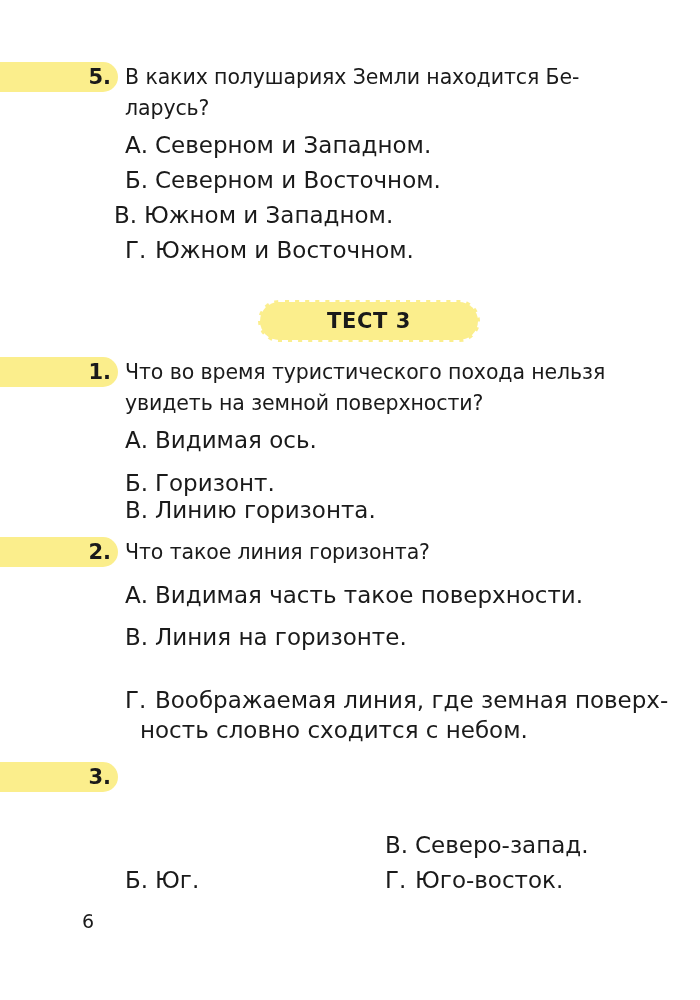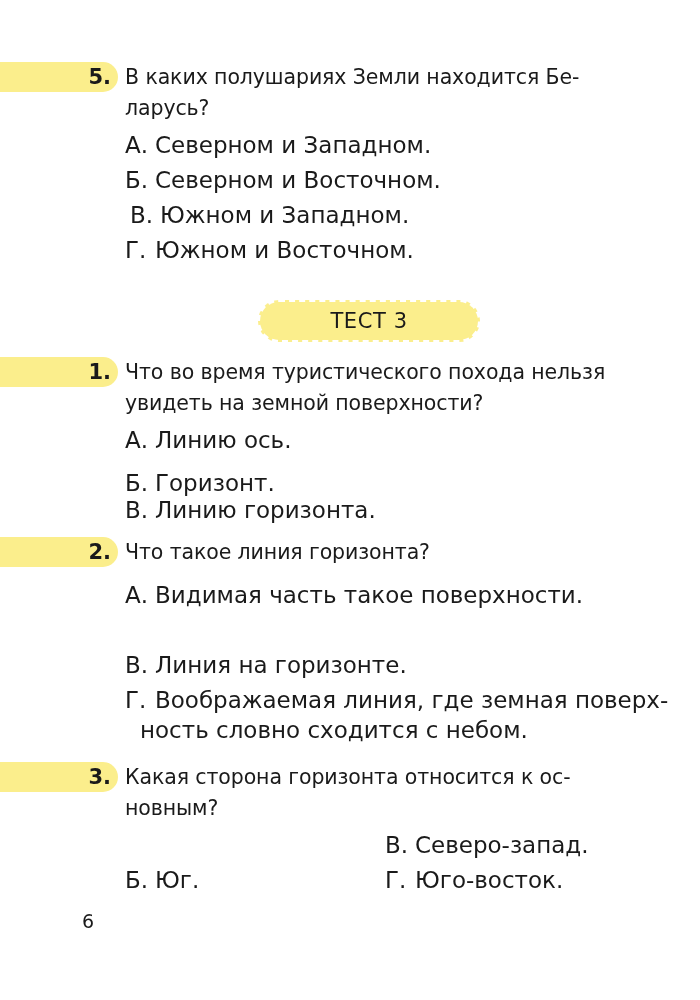--- a/index.html
+++ b/index.html
@@ -72,21 +72,21 @@
     height: 42px;
     background: #fbee8c;
     border-radius: 21px;
     border: 2px dashed #ffffff;
     box-sizing: border-box;
   }
   .test-banner span {
     display: block;
     text-align: center;
     line-height: 38px;
-    font-weight: normal;
+    font-weight: bold;
     font-size: 21px;
     letter-spacing: 0.6px;
   }
 
   .page-num {
     position: absolute;
     left: 82px;
     top: 910px;
     font-size: 19px;
     color: #1a1a1a;
@@ -95,43 +95,42 @@
 </head>
 <body>
 
 <div class="page">
 
   <div class="q-badge" style="top:62px"></div>
   <div class="q-num" style="top:62px">5.</div>
   <div class="q-text" style="top:62px">В каких полушариях Земли находится Бе-<br>ларусь?</div>
   <div class="ans" style="left:125px; top:130px"><span class="lbl">А.</span><span>Северном и Западном.</span></div>
   <div class="ans" style="left:125px; top:165px"><span class="lbl">Б.</span><span>Северном и Восточном.</span></div>
-  <div class="ans" style="left:130px; top:200px"><span class="lbl">В.</span><span>Южном и Западном.</span></div>
+  <div class="ans" style="left:114px; top:200px"><span class="lbl">В.</span><span>Южном и Западном.</span></div>
   <div class="ans" style="left:125px; top:235px"><span class="lbl">Г.</span><span>Южном и Восточном.</span></div>
 
   <div class="test-banner">
     <span>ТЕСТ 3</span>
   </div>
 
   <div class="q-badge" style="top:357px"></div>
   <div class="q-num" style="top:357px">1.</div>
   <div class="q-text" style="top:357px">Что во время туристического похода нельзя<br>увидеть на земной поверхности?</div>
-  <div class="ans" style="left:125px; top:425px"><span class="lbl">А.</span><span>Линию ось.</span></div>
+  <div class="ans" style="left:125px; top:425px"><span class="lbl">А.</span><span>Видимая ось.</span></div>
   <div class="ans" style="left:125px; top:468px"><span class="lbl">Б.</span><span>Горизонт.</span></div>
   <div class="ans" style="left:125px; top:495px"><span class="lbl">В.</span><span>Линию горизонта.</span></div>
 
   <div class="q-badge" style="top:537px"></div>
   <div class="q-num" style="top:537px">2.</div>
   <div class="q-text" style="top:537px">Что такое линия горизонта?</div>
   <div class="ans" style="left:125px; top:580px"><span class="lbl">А.</span><span>Видимая часть такое поверхности.</span></div>
-  <div class="ans" style="left:125px; top:650px"><span class="lbl">В.</span><span>Линия на горизонте.</span></div>
+  <div class="ans" style="left:125px; top:622px"><span class="lbl">В.</span><span>Линия на горизонте.</span></div>
   <div class="ans" style="left:125px; top:685px"><span class="lbl">Г.</span><span>Воображаемая линия, где земная поверх-</span></div>
   <div class="ans" style="left:140px; top:715px"><span>ность словно сходится с небом.</span></div>
 
   <div class="q-badge" style="top:762px"></div>
   <div class="q-num" style="top:762px">3.</div>
-  <div class="q-text" style="top:762px">Какая сторона горизонта относится к ос-<br>новным?</div>
   <div class="ans" style="left:125px; top:865px"><span class="lbl">Б.</span><span>Юг.</span></div>
   <div class="ans" style="left:385px; top:865px"><span class="lbl">Г.</span><span>Юго-восток.</span></div>
   <div class="ans" style="left:385px; top:830px"><span class="lbl">В.</span><span>Северо-запад.</span></div>
 
   <div class="page-num">6</div>
 </div>
 
 </body></html>

